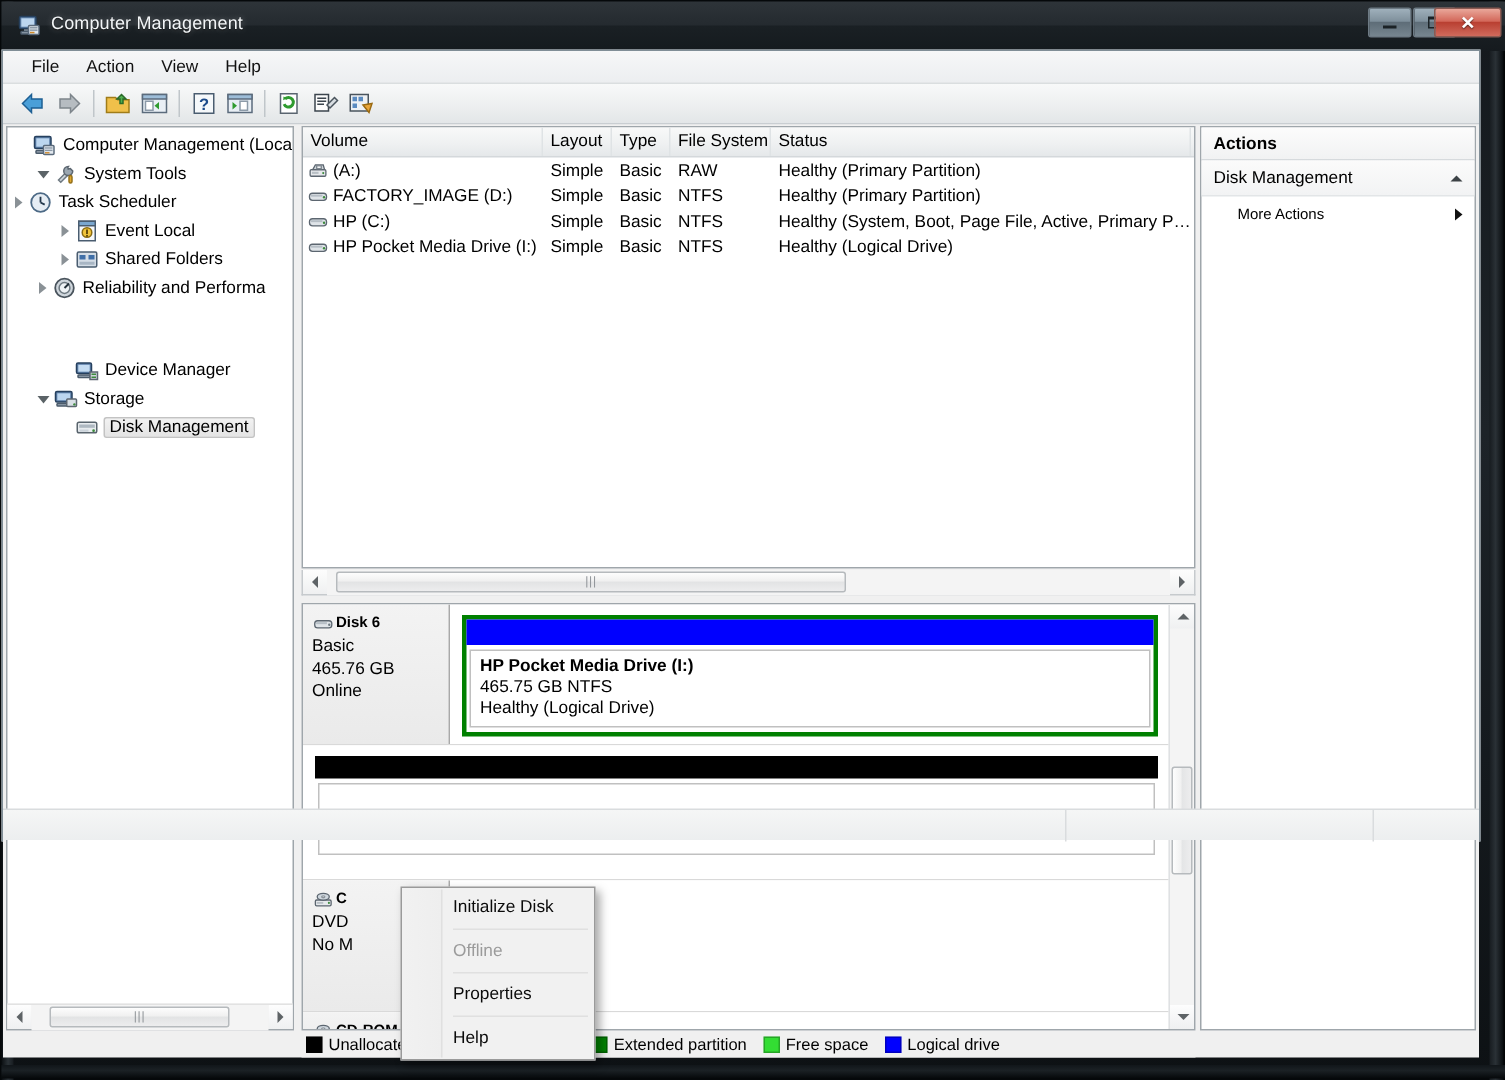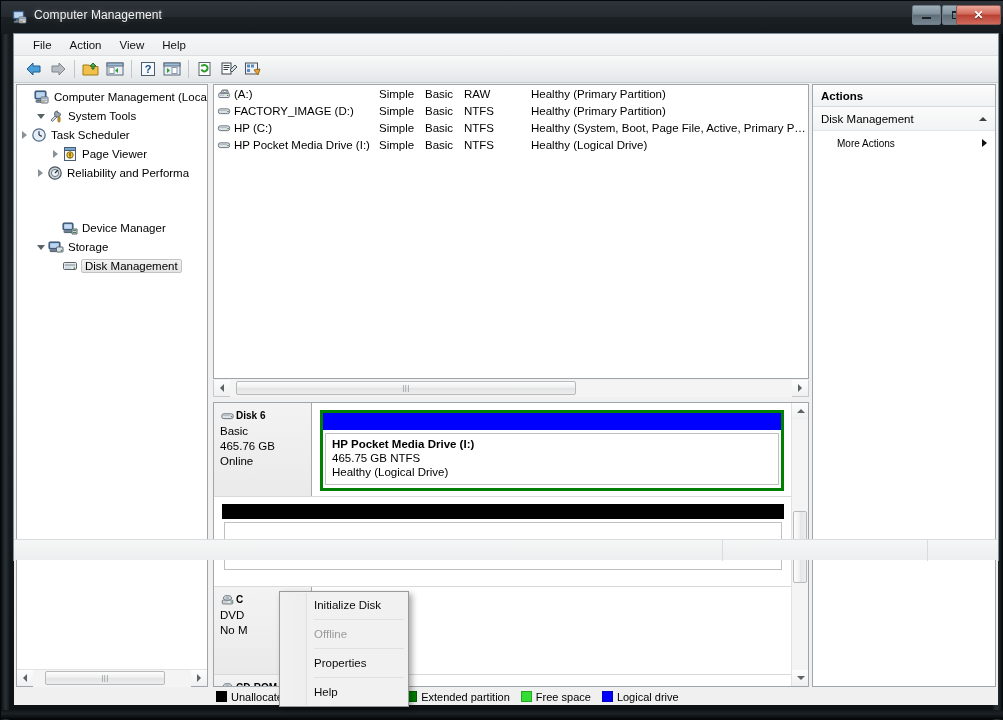--- a/index.html
+++ b/index.html
@@ -57,21 +57,21 @@
     border: 1px solid #8a5a52;
     background: linear-gradient(180deg,#e9a79a 0%, #d3685a 45%, #b94032 50%, #d06a5c 100%);
   }
   .glyph { font-size: 11px; color: #1b2226; font-weight: bold; line-height: 1; }
   #btn-close .glyph { color: #fff; text-shadow: 0 1px 1px rgba(0,0,0,.6); font-size:12px;}
   .minmark { width: 9px; height: 2px; background: #1b2226; margin-top: 6px; }
   .maxmark { width: 9px; height: 8px; border: 1px solid #1b2226; border-top-width: 2px; }
 
   
   #client {
-    position: absolute; left: 12px; top: 32px;
+    position: absolute; left: 0; top: 32px;
     width: 986px; height: 528px;
     background: #f0f0f0;
     border: 1px solid #808e97;
   }
 
   
   #menubar {
     position: absolute; left: 0; top: 0; width: 984px; height: 22px;
     background: linear-gradient(180deg,#f6f7f8 0%, #eceef0 100%);
     border-bottom: 1px solid #dadedf;
@@ -453,21 +453,35 @@
               </span>
               <span class="ticon">
                 <svg viewBox="0 0 16 16" width="16" height="16">
                   <rect x="2.5" y="1.5" width="11" height="13" fill="#f5f8fb" stroke="#4a5d70"></rect>
                   <rect x="2.5" y="1.5" width="11" height="3" fill="#7aa7cf" stroke="#4a5d70"></rect>
                   <circle cx="8" cy="9" r="3.2" fill="#f0c43a" stroke="#8a6b10"></circle>
                   <rect x="7.4" y="7" width="1.2" height="3" fill="#5a4405"></rect>
                   <rect x="7.4" y="10.6" width="1.2" height="1.2" fill="#5a4405"></rect>
                 </svg>
               </span>
-              <span class="tlabel">Page Viewer</span>
+              <span class="tlabel">Event Local</span>
+            </div>
+            <div class="tnode" style="padding-left: 31px;">
+              <span class="expander">
+                <span class="tri-closed"></span>
+              </span>
+              <span class="ticon">
+                <svg viewBox="0 0 16 16" width="16" height="16">
+                  <rect x="1.5" y="3" width="13" height="10" rx="1" fill="#d4dde6" stroke="#4a5d70"></rect>
+                  <rect x="3" y="5" width="4" height="3" fill="#3f6fa8"></rect>
+                  <rect x="9" y="5" width="4" height="3" fill="#3f6fa8"></rect>
+                  <rect x="3" y="9.5" width="10" height="2" fill="#a8b6c4"></rect>
+                </svg>
+              </span>
+              <span class="tlabel">Shared Folders</span>
             </div>
             <div class="tnode" style="padding-left: 16px;">
               <span class="expander">
                 <span class="tri-closed"></span>
               </span>
               <span class="ticon">
                 <svg viewBox="0 0 16 16" width="16" height="16">
                   <circle cx="8" cy="8" r="6.2" fill="#cfd6dc" stroke="#4a545d" stroke-width="1.2"></circle>
                   <circle cx="8" cy="8" r="3.6" fill="#eef2f5" stroke="#6d7880"></circle>
                   <line x1="8" y1="8" x2="11" y2="5" stroke="#24303a" stroke-width="1.3"></line>
@@ -527,20 +541,27 @@
           </div>
           <div class="sb-arrow">
               <span class="sb-right"></span>
             </div>
         </div>
       </div>
 
       <div id="centerpane">
 
         <div id="vollist">
+          <div id="volheader">
+              <div class="vh" style="width: 160px; flex: 0 0 160px;">Volume</div>
+              <div class="vh" style="width: 46px; flex: 0 0 46px;">Layout</div>
+              <div class="vh" style="width: 39px; flex: 0 0 39px;">Type</div>
+              <div class="vh" style="width: 67px; flex: 0 0 67px;">File System</div>
+              <div class="vh" style="width: 280px; flex: 0 0 280px;">Status</div>
+            </div>
           <div id="volrows">
               <div class="vrow">
                 <div class="vcell" style="width: 160px; flex: 0 0 160px; display: flex; align-items: center; padding-left: 3px;">
                   <span class="vol-icon"><svg viewBox="0 0 16 16" width="14" height="14">
                       <rect x="2" y="7" width="12" height="5" rx="1" fill="#e6e9ec" stroke="#5c6670"></rect>
                       <path d="M4 7 L6 3.4 h6 L13 7 z" fill="#cfd5da" stroke="#5c6670"></path>
                       <rect x="7" y="4" width="3.5" height="2.2" fill="#f5f7f8" stroke="#7d868e"></rect>
                       <rect x="3.4" y="8.6" width="5" height="1.6" fill="#b8bfc5"></rect>
                       <circle cx="12" cy="9.6" r=".8" fill="#3d8a3d"></circle>
                     </svg></span>

